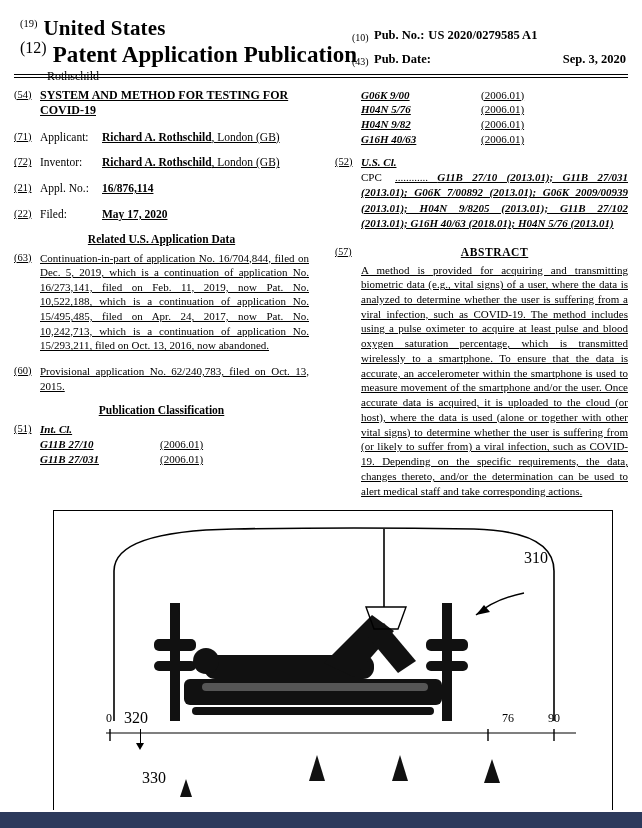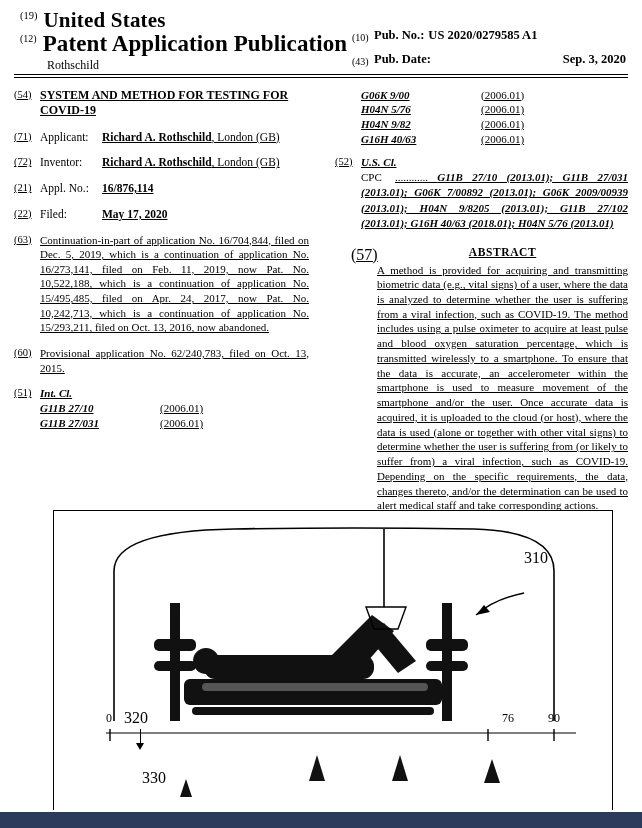--- a/index.html
+++ b/index.html
@@ -24,38 +24,38 @@
   }
 
   
   .hdr {
     position: relative;
     height: 62px;
   }
   .hdr-left {
     position: absolute;
     left: 6px;
-    top: 0;
+    top: 8px;
     width: 350px;
   }
   .line19 {
     font-size: 10.5px;
     display: inline-block;
     vertical-align: 8px;
     margin-right: 6px;
   }
   .us-title {
     font-size: 21px;
     font-weight: bold;
     letter-spacing: .2px;
     display: inline-block;
     font-family: "Liberation Serif", serif;
   }
   .line12 {
-    font-size: 10px;
+    font-size: 16px;
     display: inline-block;
     vertical-align: 9px;
     margin-right: 6px;
   }
   .pap-title {
     font-size: 23px;
     font-weight: bold;
     display: inline-block;
     letter-spacing: .1px;
   }
@@ -198,21 +198,21 @@
     font-size: 11.5px;
     letter-spacing: .6px;
     margin-bottom: 5px;
   }
   .abs-body {
     font-size: 11px;
     line-height: 1.34;
     text-align: justify;
   }
   .abs-wrap { display: flex; }
-  .abs-wrap .tag { width: 26px; flex: none; font-size: 16px; margin-left: 16px; }
+  .abs-wrap .tag { width: 26px; flex: none; font-size: 10px; }
 
   
   .figure {
     position: absolute;
     left: 42px;
     top: 510px;
     width: 560px;
     height: 300px;
     border: 1.4px solid #000;
     border-bottom: none;
@@ -316,31 +316,33 @@
         </span>
       </div>
 
       <div class="fld">
         <span class="tag">(22)</span>
         <span class="body">
           <span class="label-w2">Filed:</span><b>May 17, 2020</b>
         </span>
       </div>
 
+      <div class="centered-head">Related U.S. Application Data</div>
 
       <div class="fld">
         <span class="tag">(63)</span>
         <span class="body para">Continuation-in-part of application No. 16/704,844, filed on Dec. 5, 2019, which is a continuation of application No. 16/273,141, filed on Feb. 11, 2019, now Pat. No. 10,522,188, which is a continuation of application No. 15/495,485, filed on Apr. 24, 2017, now Pat. No. 10,242,713, which is a continuation of application No. 15/293,211, filed on Oct. 13, 2016, now abandoned.</span>
       </div>
 
       <div class="fld">
         <span class="tag">(60)</span>
         <span class="body para">Provisional application No. 62/240,783, filed on Oct. 13, 2015.</span>
       </div>
 
+      <div class="centered-head" style="margin-top:10px">Publication Classification</div>
 
       <div class="fld" style="margin-bottom:2px">
         <span class="tag">(51)</span>
         <span class="body">
           <div class="ic-head">Int. Cl.</div>
           <div class="cls-row">
             <span class="c1">G11B 27/10</span>
             <span class="c2">(2006.01)</span>
           </div>
           <div class="cls-row">

